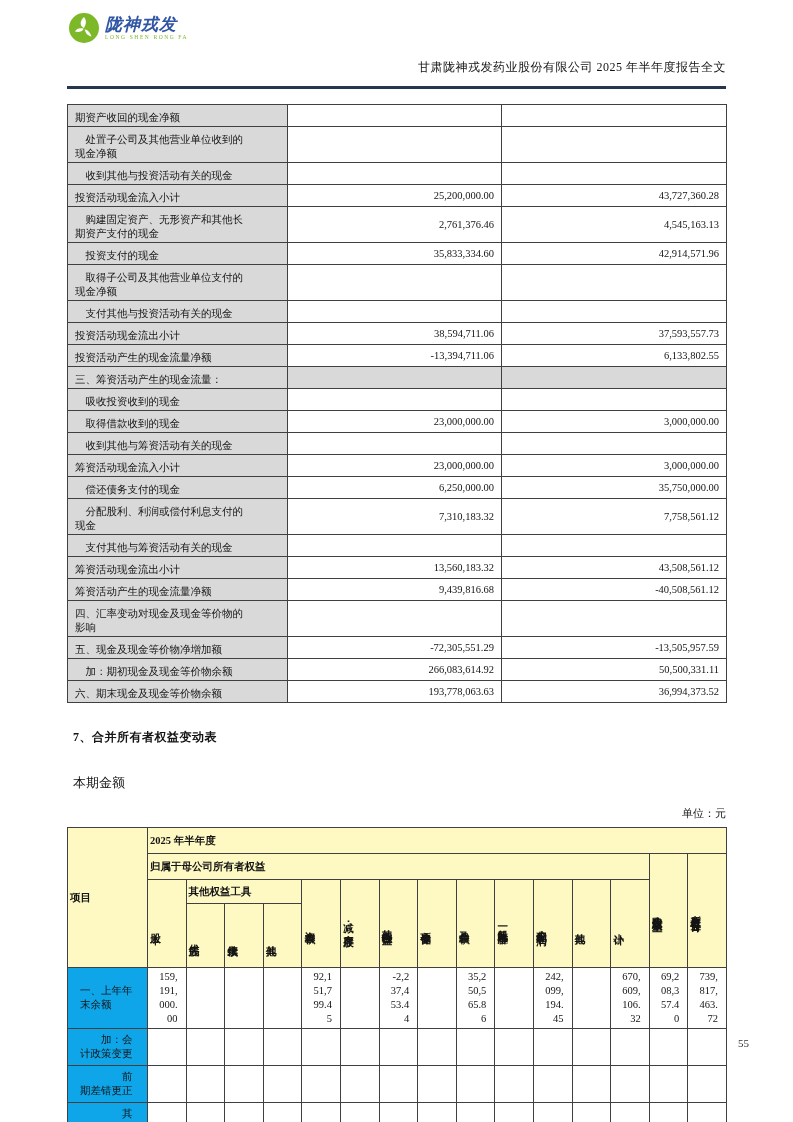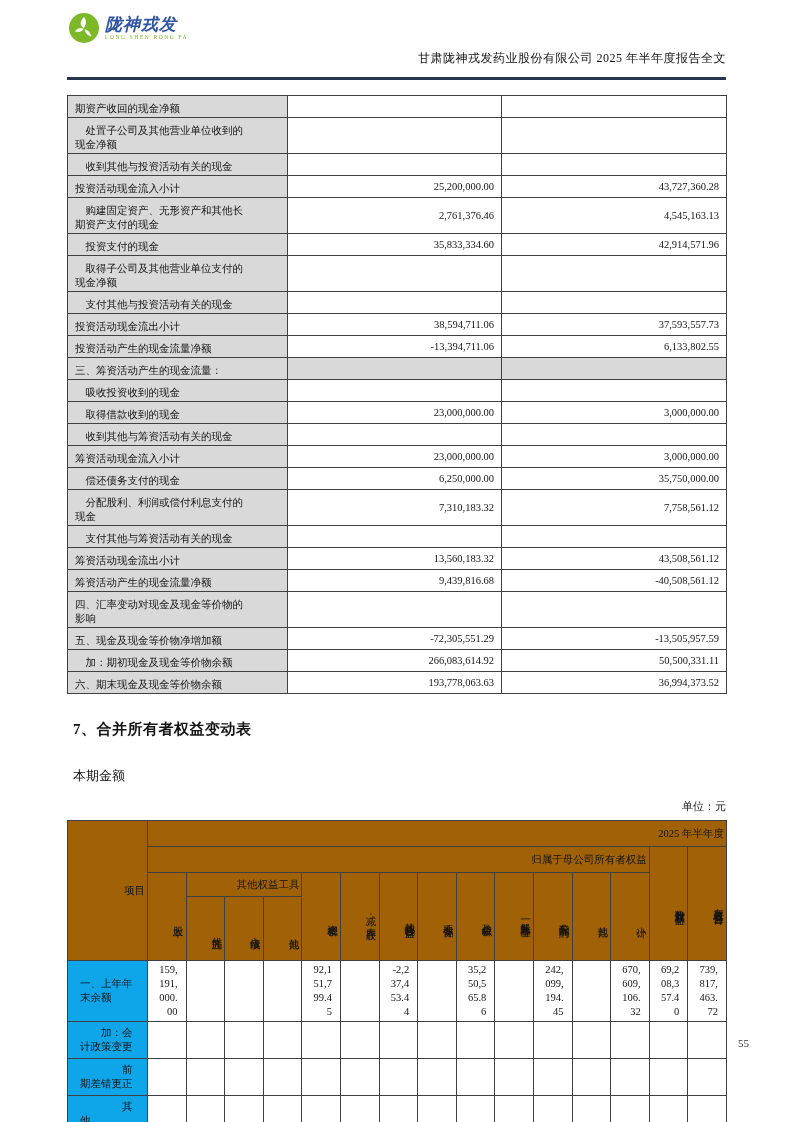--- a/index.html
+++ b/index.html
@@ -2,45 +2,45 @@
 <html><head>
 <meta charset="utf-8">
 <style>
   html,body{margin:0;padding:0;background:#e8e8e8;}
   .page{
     position:relative;width:793px;height:1122px;margin:0 auto;background:#ffffff;
     font-family:"Liberation Serif","DejaVu Serif",serif;color:#141414;overflow:hidden;
   }
   .content{position:absolute;left:67px;top:0;width:659px;}
   
-  .hdr{position:relative;height:77px;}
+  .hdr{position:relative;height:86px;}
   .logo{position:absolute;left:1px;top:12px;display:flex;align-items:center;}
   .logo svg{display:block;}
   .logo-txt{margin-left:5px;display:flex;flex-direction:column;line-height:1;}
   .logo-cn{font-size:17px;font-weight:bold;color:#2f55a4;letter-spacing:1px;font-style:italic;}
   .logo-en{font-size:5.5px;color:#7cb827;letter-spacing:1.6px;margin-top:2px;}
   .doc-title{position:absolute;right:0;bottom:10px;font-size:12px;letter-spacing:.5px;}
   .rule{height:3px;background:#26364e;}
   
   table{border-collapse:collapse;table-layout:fixed;}
   #cashflow{width:659px;margin-top:15px;font-size:10.5px;line-height:14px;}
   #cashflow td{border:1px solid #404040;padding:1px 7px;vertical-align:middle;overflow:hidden;}
   #cashflow td.lbl{width:220px;background:#d9d9d9;padding:6px 42px 1px 7px;word-break:break-all;}
   #cashflow td.lbl.ind{text-indent:1em;}
   #cashflow td.num{text-align:right;padding-left:8px;}
   #cashflow col.c1{width:220px;} #cashflow col.c2{width:214px;} #cashflow col.c3{width:225px;}
   #cashflow tr.section td{background:#d9d9d9;}
   
-  .sec-title{font-size:15px;font-weight:bold;margin:26px 0 0 6px;letter-spacing:.5px;}
+  .sec-title{font-size:12px;font-weight:bold;margin:26px 0 0 6px;letter-spacing:.5px;}
   .sec-sub{font-size:13px;margin:28px 0 0 6px;}
   .sec-unit{font-size:11px;text-align:right;margin:14px 0 6px 0;}
   
   #equity{width:659px;font-size:10.5px;line-height:14px;}
   #equity th,#equity td{border:1px solid #404040;overflow:hidden;}
-  #equity th{background:#a16207;font-weight:normal;text-align:right;vertical-align:middle;padding:1px 2px;}
+  #equity th{background:#fef9c3;font-weight:bold;text-align:left;vertical-align:middle;padding:1px 2px;}
   #equity col.item{width:80px;} #equity col.c{width:38.6px;}
   #equity .vh{writing-mode:vertical-lr;text-orientation:upright;display:inline-block;letter-spacing:1px;line-height:1.05;}
   #equity tr.hA{height:26px;} #equity tr.hB{height:26px;} #equity tr.hC{height:24px;} #equity tr.hD{height:64px;}
   #equity td.lbl{background:#0ea5e9;padding:2px 12px;word-break:break-all;vertical-align:middle;}
   #equity td.lbl.ind2{text-indent:2em;} #equity td.lbl.ind4{text-indent:4em;}
   #equity td.val{text-align:right;padding:2px 8px;word-break:break-all;vertical-align:middle;}
   #equity tr.blank{height:37px;}
   
   .pageno{position:absolute;top:1037px;right:44px;font-size:11px;color:#333;}
 </style>

